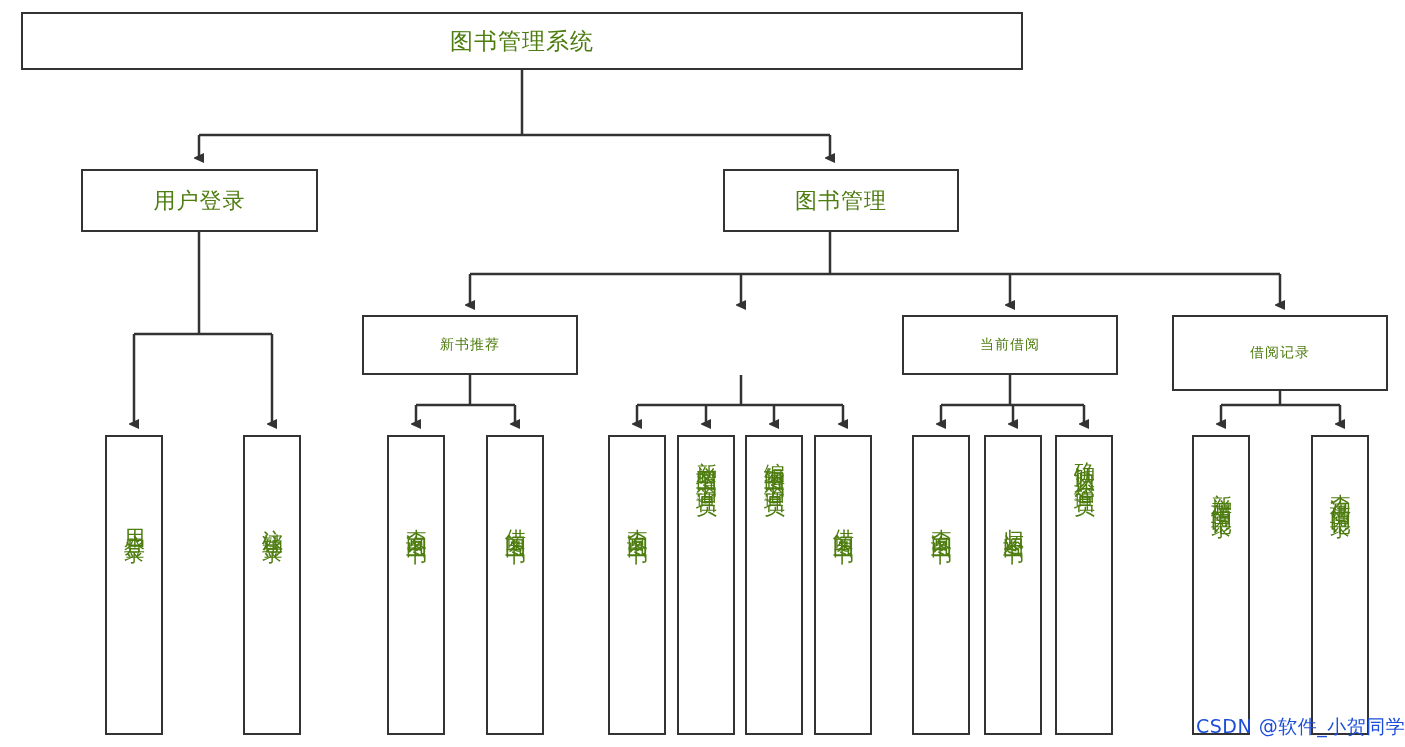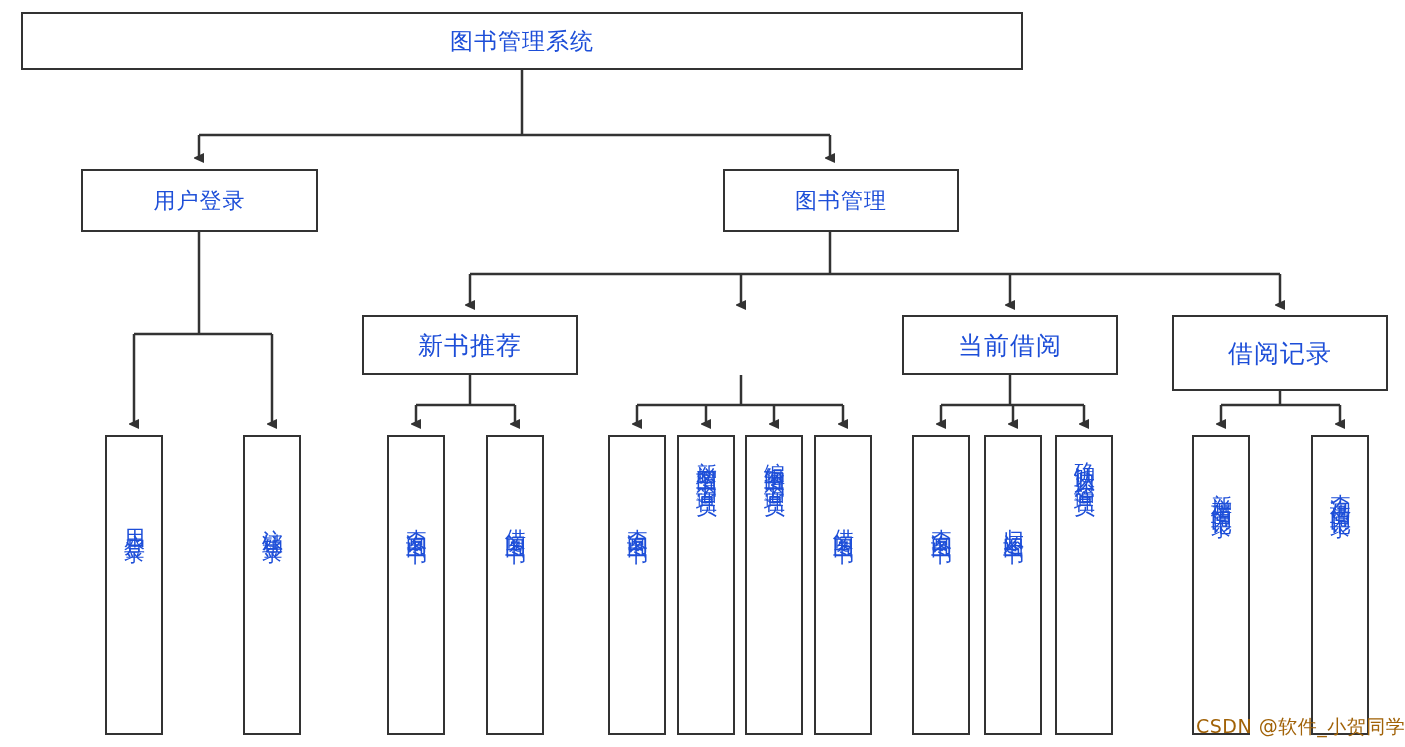--- a/index.html
+++ b/index.html
@@ -25,30 +25,30 @@
     height: 747px;
   }
   .node {
     position: absolute;
     box-sizing: border-box;
     background: #ffffff;
     border: 2.5px solid #333333;
     display: flex;
     align-items: center;
     justify-content: center;
-    color: #1d4ed8;
+    color: #4d7c0f;
   }
   .node.root {
     font-size: 23px;
   }
   .node.l2 {
     font-size: 22px;
   }
   .node.l3 {
-    font-size: 25px;
+    font-size: 14px;
   }
   .node.leaf {
     font-size: 21px;
     align-items: flex-start;
     justify-content: center;
     padding-top: 0;
   }
   .vtext {
     writing-mode: vertical-rl;
     text-orientation: upright;
@@ -57,21 +57,21 @@
     white-space: nowrap;
     text-align: center;
   }
   .htext {
     white-space: nowrap;
     letter-spacing: 1px;
   }
   .watermark {
     position: absolute;
     font-size: 19px;
-    color: #a16207;
+    color: #1d4ed8;
     white-space: nowrap;
     letter-spacing: 0.5px;
   }
 </style>
 </head>
 <body>
 
 <div id="canvas">
 
   <svg id="wires" viewBox="0 0 1405 747">

